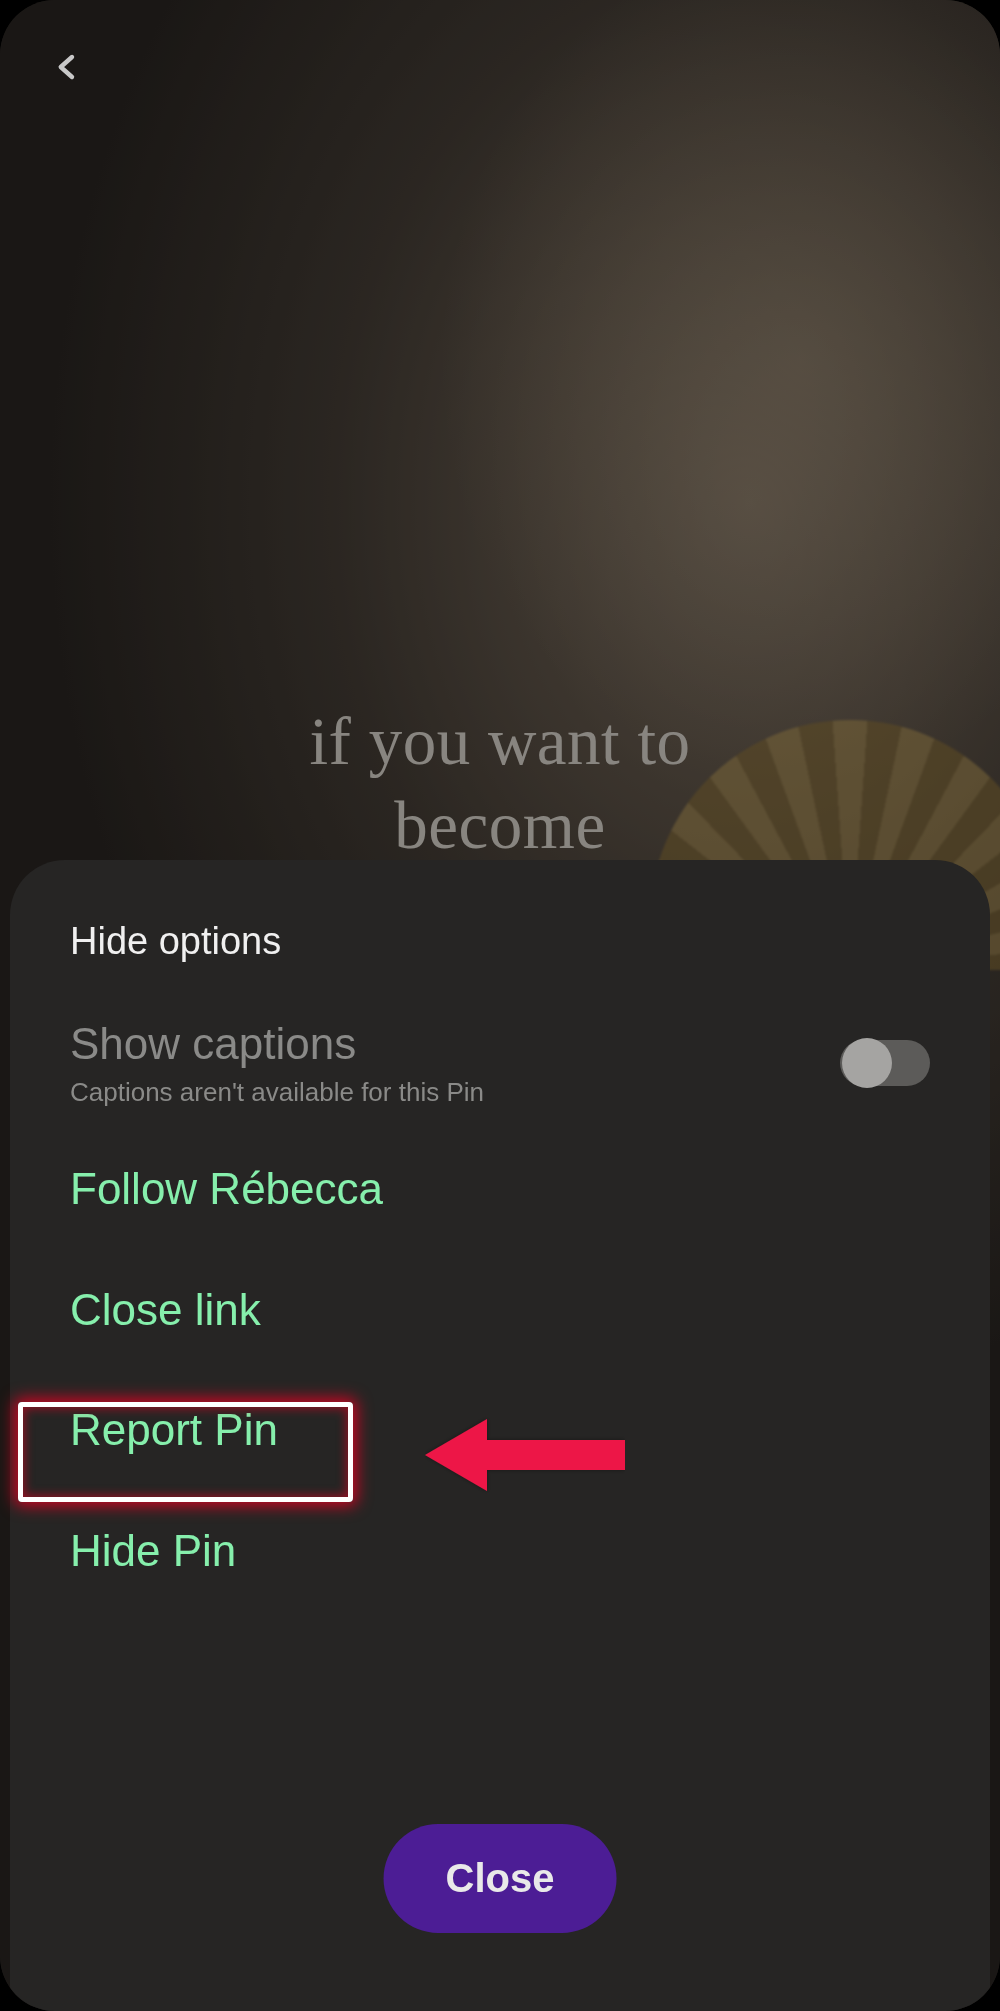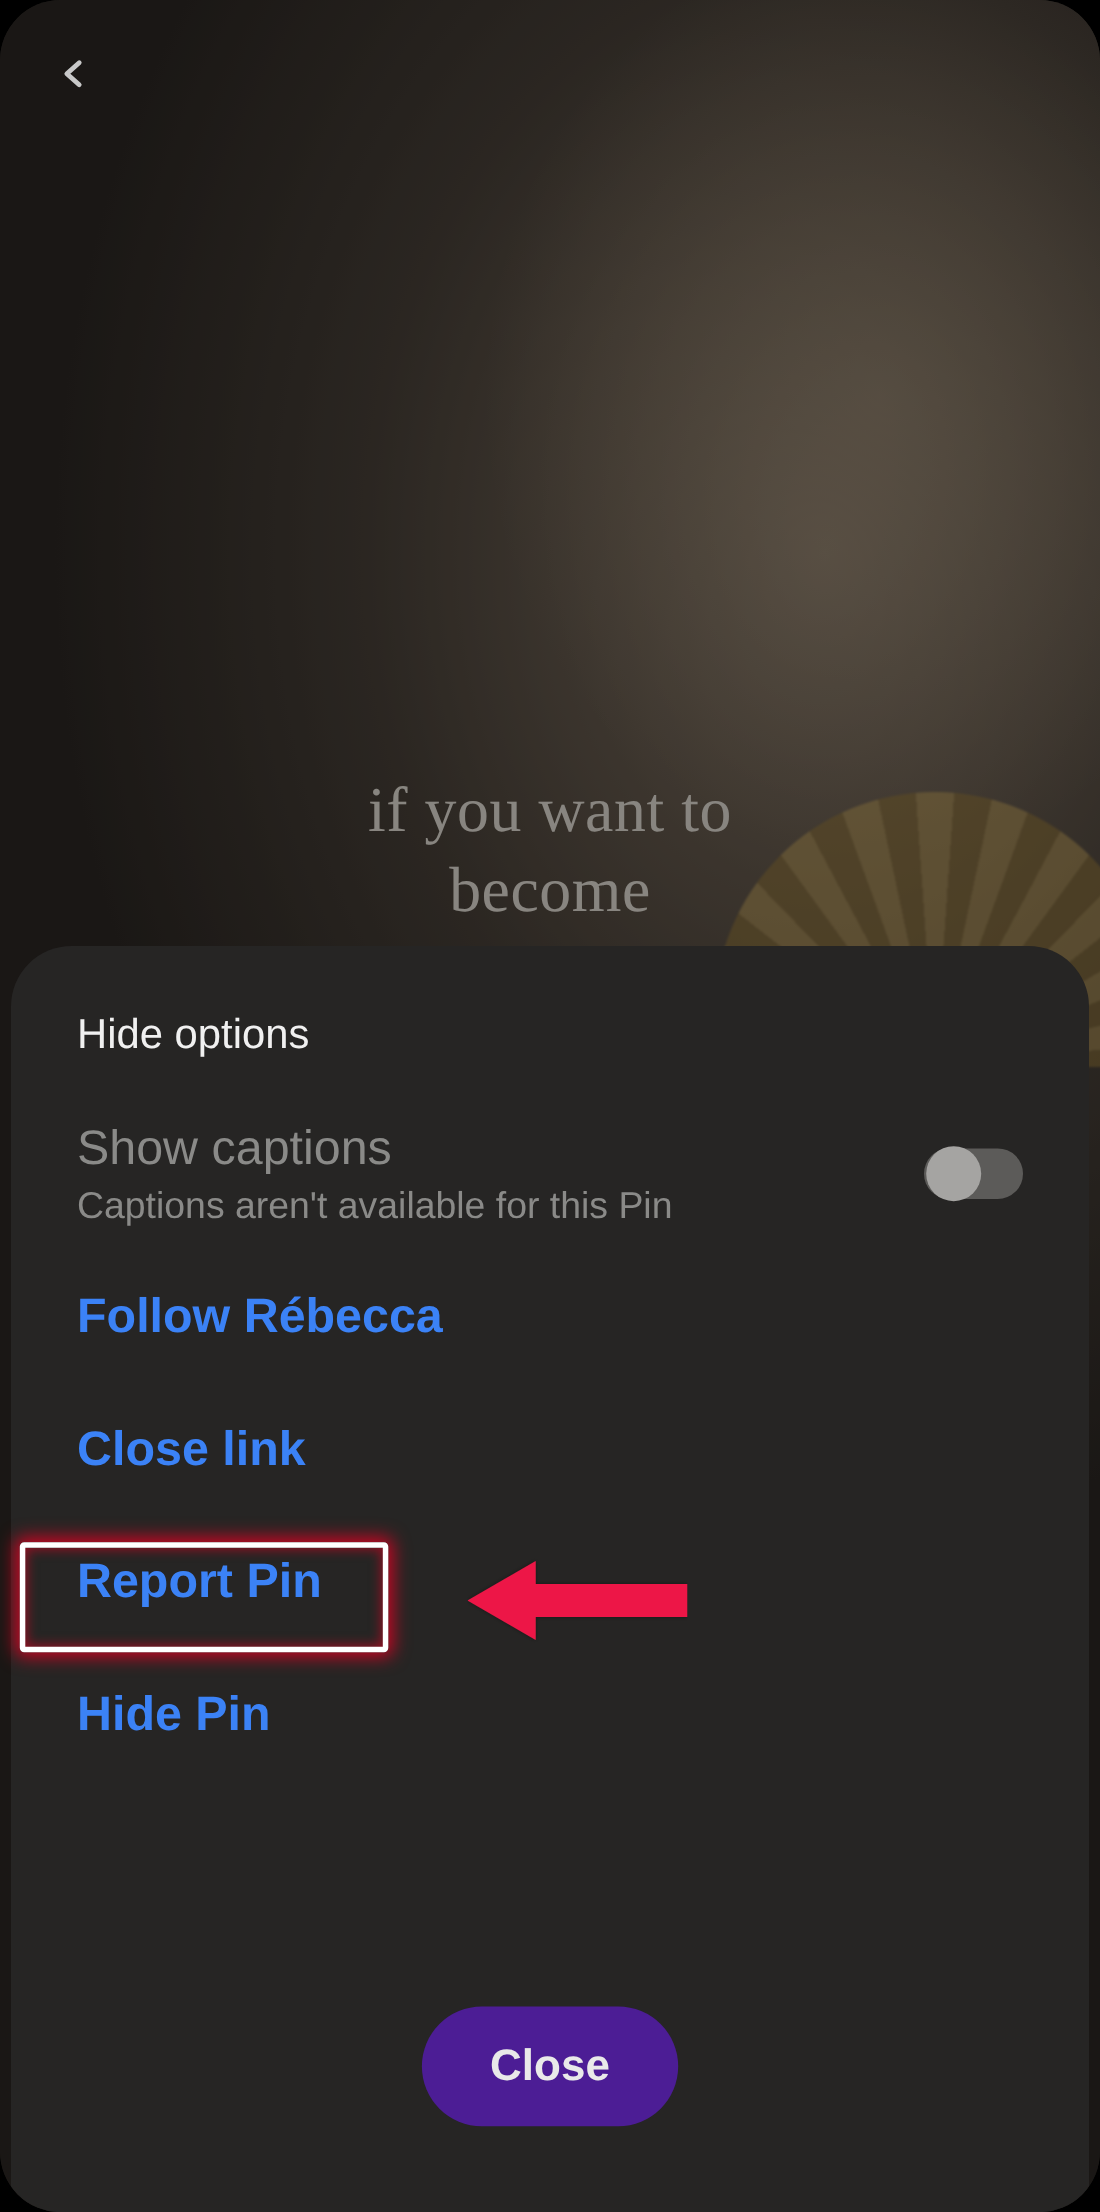--- a/index.html
+++ b/index.html
@@ -68,21 +68,21 @@
     }
     
     .video-caption {
       position: absolute;
       top: 700px;
       left: 0;
       width: 100%;
       text-align: center;
       color: #ebe6dd;
       font-family: Georgia, 'Times New Roman', serif;
-      font-size: 58px;
+      font-size: 67px;
       font-weight: 500;
       line-height: 1.25;
       letter-spacing: 0.5px;
     }
     
     .dim-overlay {
       position: absolute;
       top: 0;
       left: 0;
       width: 100%;
@@ -126,21 +126,21 @@
       font-weight: 500;
       line-height: 1.2;
     }
     
     .option-label.disabled {
       color: #8a8a88;
     }
     
     .option-sublabel {
       color: #8a8a88;
-      font-size: 34px;
+      font-size: 26px;
       margin-top: 6px;
     }
     
     .toggle {
       width: 90px;
       height: 46px;
       background: #5c5b59;
       border-radius: 23px;
       position: relative;
       flex-shrink: 0;
@@ -150,23 +150,23 @@
       position: absolute;
       left: 2px;
       top: -2px;
       width: 50px;
       height: 50px;
       background: #a5a4a2;
       border-radius: 50%;
     }
     
     .menu-item {
-      color: #3b82f6;
+      color: #86efac;
       font-size: 44px;
-      font-weight: 700;
+      font-weight: 400;
       margin-bottom: 68px;
       cursor: pointer;
       line-height: 1.2;
     }
     
     .highlight-box {
       position: absolute;
       border: 5px solid #ffffff;
       box-shadow: 0 0 15px 4px rgba(230,0,35,0.85), inset 0 0 10px 2px rgba(230,0,35,0.55);
       border-radius: 4px;

